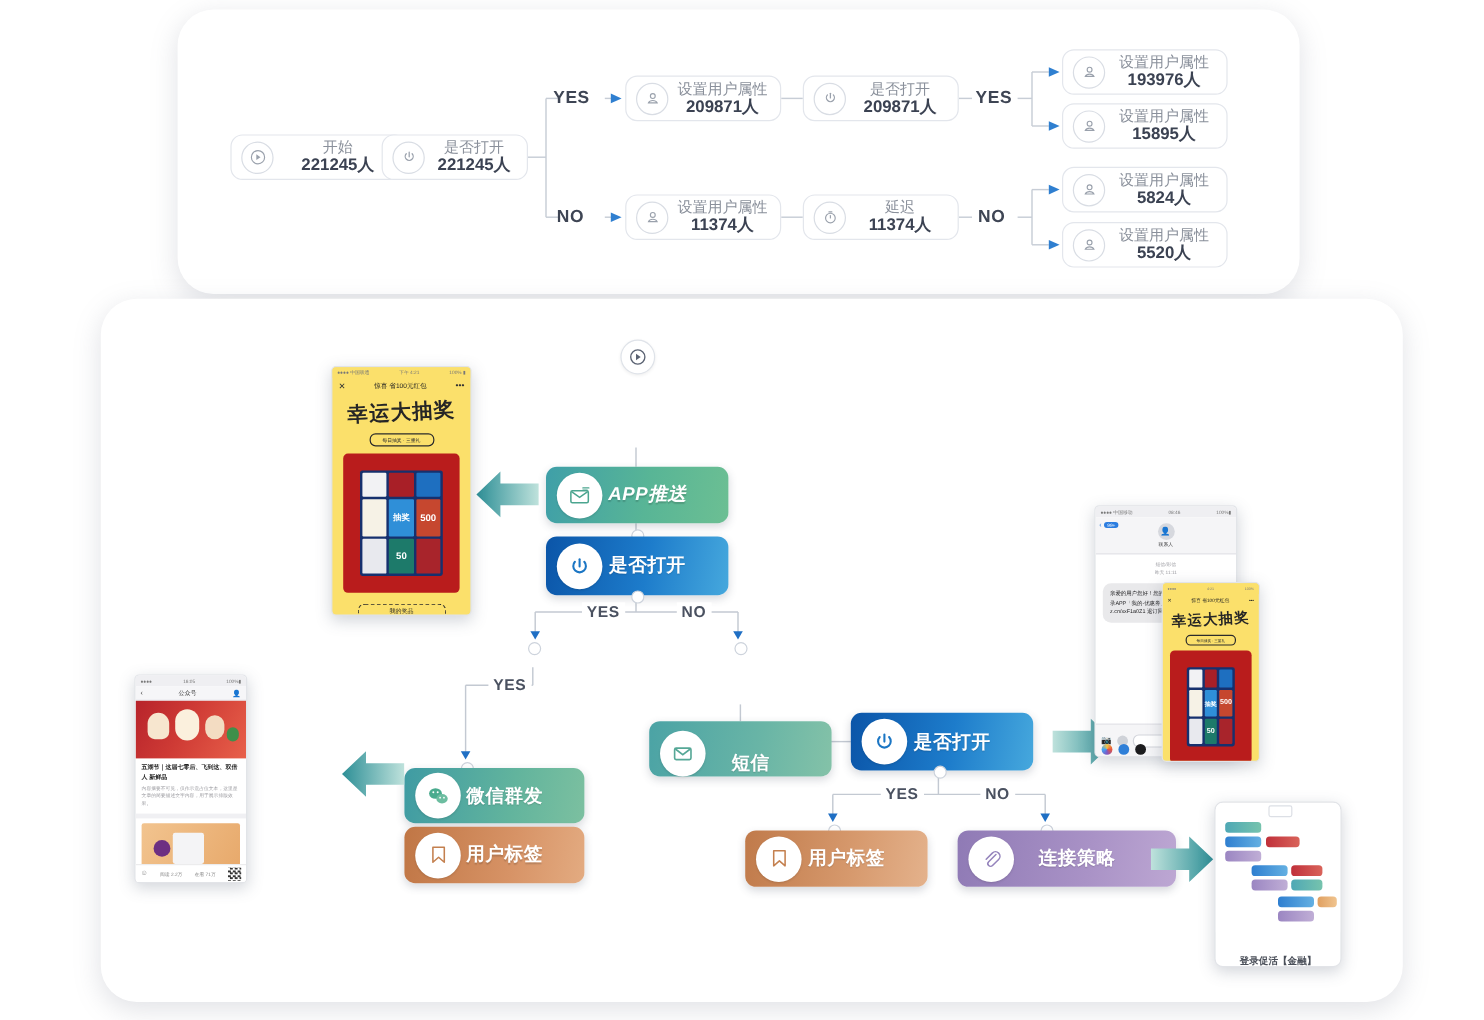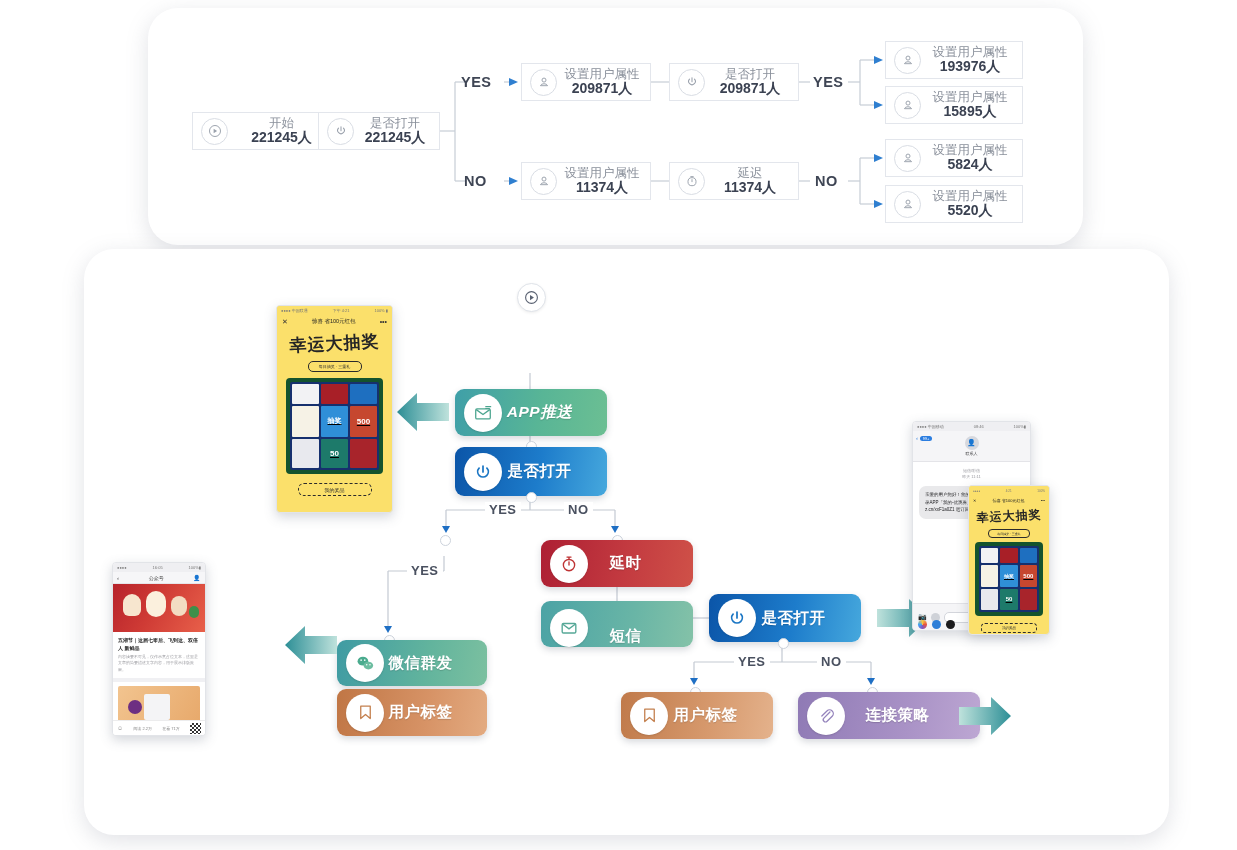--- a/index.html
+++ b/index.html
@@ -6,21 +6,21 @@
   body{width:1237px;height:850px;position:relative;overflow:hidden;
        font-family:"Liberation Sans","DejaVu Sans",sans-serif;}
 
   
   .panel{position:absolute;background:#fff;border-radius:30px;
          box-shadow:0 6px 22px rgba(120,125,140,.22);}
   #panel-top{left:148px;top:8px;width:935px;height:237px;}
   #panel-bottom{left:84px;top:249px;width:1085px;height:586px;}
 
   
-  .tnode{position:absolute;border:1px solid #e3e6ec;border-radius:0;
+  .tnode{position:absolute;border:1px solid #e3e6ec;border-radius:10px;
          background:#fff;display:flex;align-items:center;box-sizing:border-box;
          padding:0 10px 0 8px;height:38px;}
   .tnode .tic{width:25px;height:25px;border-radius:50%;border:1px solid #d9dde4;
         display:flex;align-items:center;justify-content:center;flex:0 0 auto;margin-right:7px;}
   .tnode .ttxt{display:flex;flex-direction:column;line-height:1.05;flex:1;align-items:center;}
   .tnode .ttitle{font-size:12.5px;color:#8a909b;white-space:nowrap;}
   .tnode .tcount{font-size:14px;color:#3b4252;font-weight:bold;white-space:nowrap;}
 
   .yn{position:absolute;font-size:14.5px;font-weight:bold;color:#3e4554;letter-spacing:.5px;}
 
@@ -61,21 +61,21 @@
   
   .phone{position:absolute;background:#fff;border:1px solid #e2e4e8;border-radius:4px;
          box-shadow:0 4px 12px rgba(80,90,110,.25);overflow:hidden;}
   .statusbar{height:9px;background:#efeff2;display:flex;align-items:center;
          justify-content:space-between;padding:0 4px;font-size:4px;color:#777;}
 
   .garrow{position:absolute;}
 
   
   .lot-title{font-weight:bold;color:#2b2b2b;text-align:center;letter-spacing:1px;}
-  .tv-frame{background:#14532d;border-radius:4px;padding:4px;text-decoration:underline;}
+  .tv-frame{background:#b91c1c;border-radius:4px;padding:14px;}
   .tv-inner{background:#16306e;border-radius:2px;display:grid;grid-template-columns:1fr 1fr 1fr;gap:2px;padding:2px;}
   .tv-cell{background:#fff;border-radius:1px;}
 
   .thumbnode{position:absolute;border-radius:3px;height:9px;}
 </style>
 </head>
 <body>
 
 <div class="panel" id="panel-top">
 
@@ -316,31 +316,20 @@
   </div>
   <div class="port" style="left:442px;top:243px;"></div>
 
   <div class="ynb" style="left:401px;top:253px;">YES</div>
   <div class="ynb" style="left:480px;top:253px;">NO</div>
 
   <div class="port" style="left:356px;top:286px;"></div>
   <div class="ynb" style="left:323px;top:314px;">YES</div>
 
   <div class="port" style="left:528px;top:286px;"></div>
-  <div class="fnode g-delay" style="left:457px;top:291px;width:152px;height:47px;">
-    <span class="fic">
-      <svg width="20" height="20" viewBox="0 0 22 22">
-          <circle cx="11" cy="12.2" r="6.2" fill="none" stroke="#bf3334" stroke-width="1.5"></circle>
-          <path d="M11 8.6 L11 12.2" stroke="#bf3334" stroke-width="1.5" stroke-linecap="round"></path>
-          <path d="M8.8 3.4 L13.2 3.4" stroke="#bf3334" stroke-width="1.5" stroke-linecap="round"></path>
-          <path d="M11 3.4 L11 6" stroke="#bf3334" stroke-width="1.5"></path>
-        </svg>
-    </span>
-    <span class="flab">延时</span>
-  </div>
 
   <div class="port" style="left:300px;top:386px;"></div>
   <div class="fnode g-wechat" style="left:253px;top:391px;width:150px;height:46px;">
     <span class="fic">
       <svg width="21" height="21" viewBox="0 0 22 22">
           <ellipse cx="8.3" cy="8.6" rx="5.6" ry="4.6" fill="#4aab8e"></ellipse>
           <ellipse cx="14" cy="13.2" rx="5" ry="4.1" fill="#6cbda0"></ellipse>
           <circle cx="6.4" cy="7.5" r=".85" fill="#fff"></circle>
           <circle cx="10.2" cy="7.5" r=".85" fill="#fff"></circle>
           <circle cx="12.3" cy="12.3" r=".75" fill="#fff"></circle>
@@ -562,14 +551,31 @@
         <div class="tv-cell" style="background:#2f8fd8;display:flex;align-items:center;justify-content:center;font-size:5px;color:#fff;font-weight:bold;">抽奖</div>
         <div class="tv-cell" style="background:#c6472f;display:flex;align-items:center;justify-content:center;font-size:6px;color:#fff;font-weight:bold;">500</div>
         <div class="tv-cell" style="background:#e8e9ee;"></div>
         <div class="tv-cell" style="background:#1d7a6a;display:flex;align-items:center;justify-content:center;font-size:6px;color:#fff;font-weight:bold;">50</div>
         <div class="tv-cell" style="background:#a8242b;"></div>
       </div>
     </div>
     <div style="margin:7px auto 0;width:54px;height:8px;border:1px dashed #2b2b2b;border-radius:4px;font-size:3.5px;color:#2b2b2b;display:flex;align-items:center;justify-content:center;">我的奖品</div>
   </div>
 
+  <div class="phone" style="left:928px;top:419px;width:104px;height:136px;border-radius:7px;">
+    <div style="position:relative;width:100%;height:108px;background:#fff;">
+      <span style="position:absolute;left:44px;top:2px;width:18px;height:8px;border:1px solid #dcdfe5;border-radius:2px;background:#fff;"></span>
+      <span class="thumbnode" style="left:8px;top:16px;width:30px;background:linear-gradient(90deg,#4fa8b5,#76c3ad);"></span>
+      <span class="thumbnode" style="left:8px;top:28px;width:30px;background:linear-gradient(90deg,#2f7fd0,#64b0e2);"></span>
+      <span class="thumbnode" style="left:42px;top:28px;width:28px;background:linear-gradient(90deg,#c0303a,#d9635a);"></span>
+      <span class="thumbnode" style="left:8px;top:40px;width:30px;background:linear-gradient(90deg,#9b86c2,#c0aed6);"></span>
+      <span class="thumbnode" style="left:30px;top:52px;width:30px;background:linear-gradient(90deg,#2f7fd0,#64b0e2);"></span>
+      <span class="thumbnode" style="left:63px;top:52px;width:26px;background:linear-gradient(90deg,#c0303a,#d9635a);"></span>
+      <span class="thumbnode" style="left:30px;top:64px;width:30px;background:linear-gradient(90deg,#9b86c2,#c0aed6);"></span>
+      <span class="thumbnode" style="left:63px;top:64px;width:26px;background:linear-gradient(90deg,#4fa8b5,#76c3ad);"></span>
+      <span class="thumbnode" style="left:52px;top:78px;width:30px;background:linear-gradient(90deg,#2f7fd0,#64b0e2);"></span>
+      <span class="thumbnode" style="left:85px;top:78px;width:16px;background:linear-gradient(90deg,#e0a061,#f0c48f);"></span>
+      <span class="thumbnode" style="left:52px;top:90px;width:30px;background:linear-gradient(90deg,#9b86c2,#c0aed6);"></span>
+    </div>
+    <div style="text-align:center;font-size:8px;color:#4a4f59;font-weight:bold;padding-top:18px;">登录促活【金融】</div>
+  </div>
 
 </div>
 
 </body></html>

